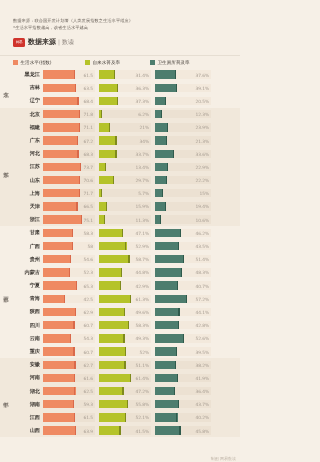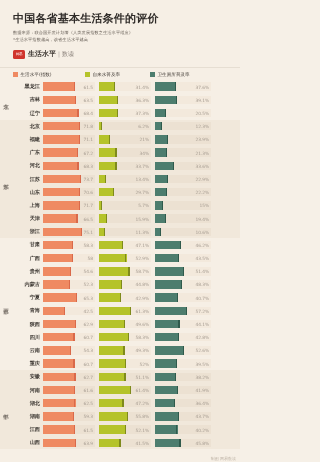--- a/index.html
+++ b/index.html
@@ -76,29 +76,28 @@
     position:absolute;right:4px;bottom:1px;
     font-size:4px;color:#c0b6a9;
   }
 </style>
 </head>
 <body>
 
 <div class="page">
 
   <div class="header">
-    <div class="title">中国各省基本生活条件的评价</div>
     <div class="subtitle">
       <div>数据来源：联合国开发计划署《人类发展指数之生活水平维度》</div>
       <div>*生活水平指数越高，该省生活水平越高</div>
     </div>
     <div class="brand">
       <div class="brand-mark">网易</div>
       <div class="brand-text">
-        <span>生活水平</span><span class="brand-sub">｜数读</span>
+        <span>数据来源</span><span class="brand-sub">｜数读</span>
       </div>
     </div>
   </div>
 
   <div class="legend" id="legend">
       <div class="legend-item l1">
         <span class="swatch" style="background: rgb(239, 138, 98);"></span>
         <span>生活水平(指数)</span>
       </div>
       <div class="legend-item l2">

